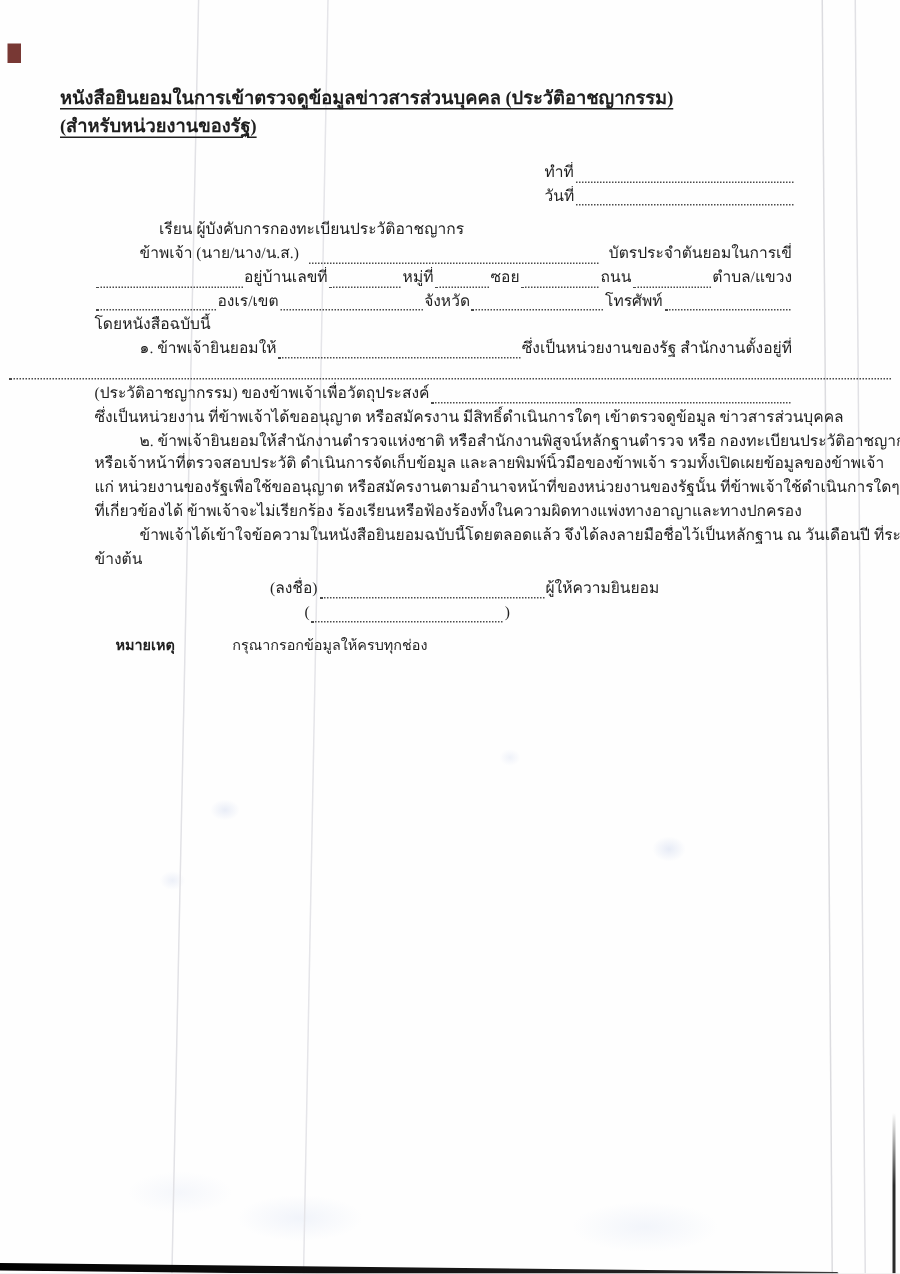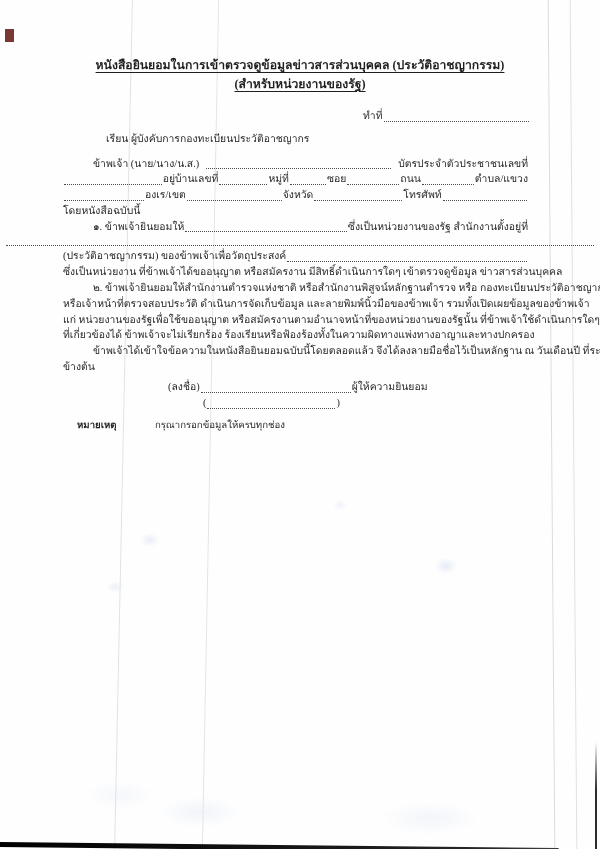--- a/index.html
+++ b/index.html
@@ -29,30 +29,30 @@
     background:linear-gradient(to bottom,rgba(43,43,43,0),#2b2b2b 45%);}
   .cornermark{left:5px;top:29px;width:9px;height:13px;background:#6d2723;opacity:.92;}
 
   
   .doc{position:absolute;left:0;top:0;width:600px;}
   .line{display:flex;align-items:baseline;line-height:15.8px;font-size:10.4px;
         padding:0 72px 0 63px;white-space:pre;overflow:hidden;}
   .line span{white-space:pre;}
   .b{font-weight:bold;}
   .u{text-decoration:underline;text-underline-offset:2.5px;}
-  .center{display:block;text-align:center;line-height:19px;font-size:12.2px;padding:0 40px;}
+  .center{display:block;line-height:19px;font-size:12.2px;padding:0 40px;}
   .mt-title{margin-top:56px;}
   .made{padding-left:363px;padding-right:70px;line-height:15.5px;margin-top:0;}
   .made.first{margin-top:14px;}
   .sal{padding-left:106px;margin-top:7px;line-height:15px;}
-  .bodyfirst{margin-top:10px;gap:6px;}
+  .bodyfirst{margin-top:1px;gap:6px;}
   .ind{padding-left:93px;}
   .dotsfull{padding:0 5px;}
   .fill{display:block;text-align:justify;text-align-last:justify;}
-  .sig1{padding-left:168px;margin-top:4px;line-height:16px;}
+  .sig1{padding-left:168px;margin-top:4px;line-height:16px;margin-left:12px;}
   .sig2{padding-left:203px;line-height:16px;}
   .note{padding-left:77px;margin-top:7px;line-height:14px;font-size:9.6px;gap:36px;}
   .dots{flex:1 1 auto;min-width:8px;height:11px;align-self:flex-end;
         border-bottom:1.5px dotted #4a4a4a;margin:0 1px 2px 1px;}
 </style>
 </head>
 <body>
 
 <div class="page">
   <div class="artifact cornermark"></div>
@@ -60,22 +60,23 @@
   <div class="artifact crease2"></div>
   <div class="artifact edge1"></div>
   <div class="artifact edge2"></div>
   <div class="artifact botbar"></div>
   <div class="artifact botright"></div>
 
   <div class="doc">
       <div class="line center mt-title"><span class="b u">หนังสือยินยอมในการเข้าตรวจดูข้อมูลข่าวสารส่วนบุคคล (ประวัติอาชญากรรม)</span></div>
       <div class="line center"><span class="b u">(สำหรับหน่วยงานของรัฐ)</span></div>
       <div class="line made first"><span>ทำที่</span><span class="dots"></span></div>
+      <div class="line made"><span>วันที่</span><span class="dots"></span></div>
       <div class="line sal"><span>เรียน ผู้บังคับการกองทะเบียนประวัติอาชญากร</span></div>
-      <div class="line ind bodyfirst"><span>ข้าพเจ้า (นาย/นาง/น.ส.)</span><span class="dots"></span><span>บัตรประจำตัวประชาชนเลขที่</span></div>
+      <div class="line ind bodyfirst"><span>ข้าพเจ้า (นาย/นาง/น.ส.)</span><span class="dots"></span><span>บัตรประจำตันยอมในการเขี่</span></div>
       <div class="line"><span class="dots"></span><span>อยู่บ้านเลขที่</span><span class="dots" style="width: 48px; flex: 0 0 auto;"></span><span>หมู่ที่</span><span class="dots" style="width: 36px; flex: 0 0 auto;"></span><span>ซอย</span><span class="dots" style="width: 52px; flex: 0 0 auto;"></span><span>ถนน</span><span class="dots" style="width: 52px; flex: 0 0 auto;"></span><span>ตำบล/แขวง</span></div>
       <div class="line"><span class="dots" style="width: 80px; flex: 0 0 auto;"></span><span>องเร/เขต</span><span class="dots" style="width: 95px; flex: 0 0 auto;"></span><span>จังหวัด</span><span class="dots" style="width: 88px; flex: 0 0 auto;"></span><span>โทรศัพท์</span><span class="dots"></span></div>
       <div class="line"><span>โดยหนังสือฉบับนี้</span></div>
       <div class="line ind"><span>๑. ข้าพเจ้ายินยอมให้</span><span class="dots"></span><span>ซึ่งเป็นหน่วยงานของรัฐ สำนักงานตั้งอยู่ที่</span></div>
       <div class="line dotsfull"><span class="dots"></span></div>
       <div class="line"><span>(ประวัติอาชญากรรม) ของข้าพเจ้าเพื่อวัตถุประสงค์</span><span class="dots"></span></div>
       <div class="line fill"><span>ซึ่งเป็นหน่วยงาน ที่ข้าพเจ้าได้ขออนุญาต หรือสมัครงาน มีสิทธิ์ดำเนินการใดๆ เข้าตรวจดูข้อมูล ข่าวสารส่วนบุคคล</span></div>
       <div class="line ind fill"><span>๒. ข้าพเจ้ายินยอมให้สำนักงานตำรวจแห่งชาติ หรือสำนักงานพิสูจน์หลักฐานตำรวจ หรือ กองทะเบียนประวัติอาชญากร</span></div>
       <div class="line fill"><span>หรือเจ้าหน้าที่ตรวจสอบประวัติ ดำเนินการจัดเก็บข้อมูล และลายพิมพ์นิ้วมือของข้าพเจ้า รวมทั้งเปิดเผยข้อมูลของข้าพเจ้า</span></div>
       <div class="line fill"><span>แก่ หน่วยงานของรัฐเพื่อใช้ขออนุญาต หรือสมัครงานตามอำนาจหน้าที่ของหน่วยงานของรัฐนั้น ที่ข้าพเจ้าใช้ดำเนินการใดๆ</span></div>

